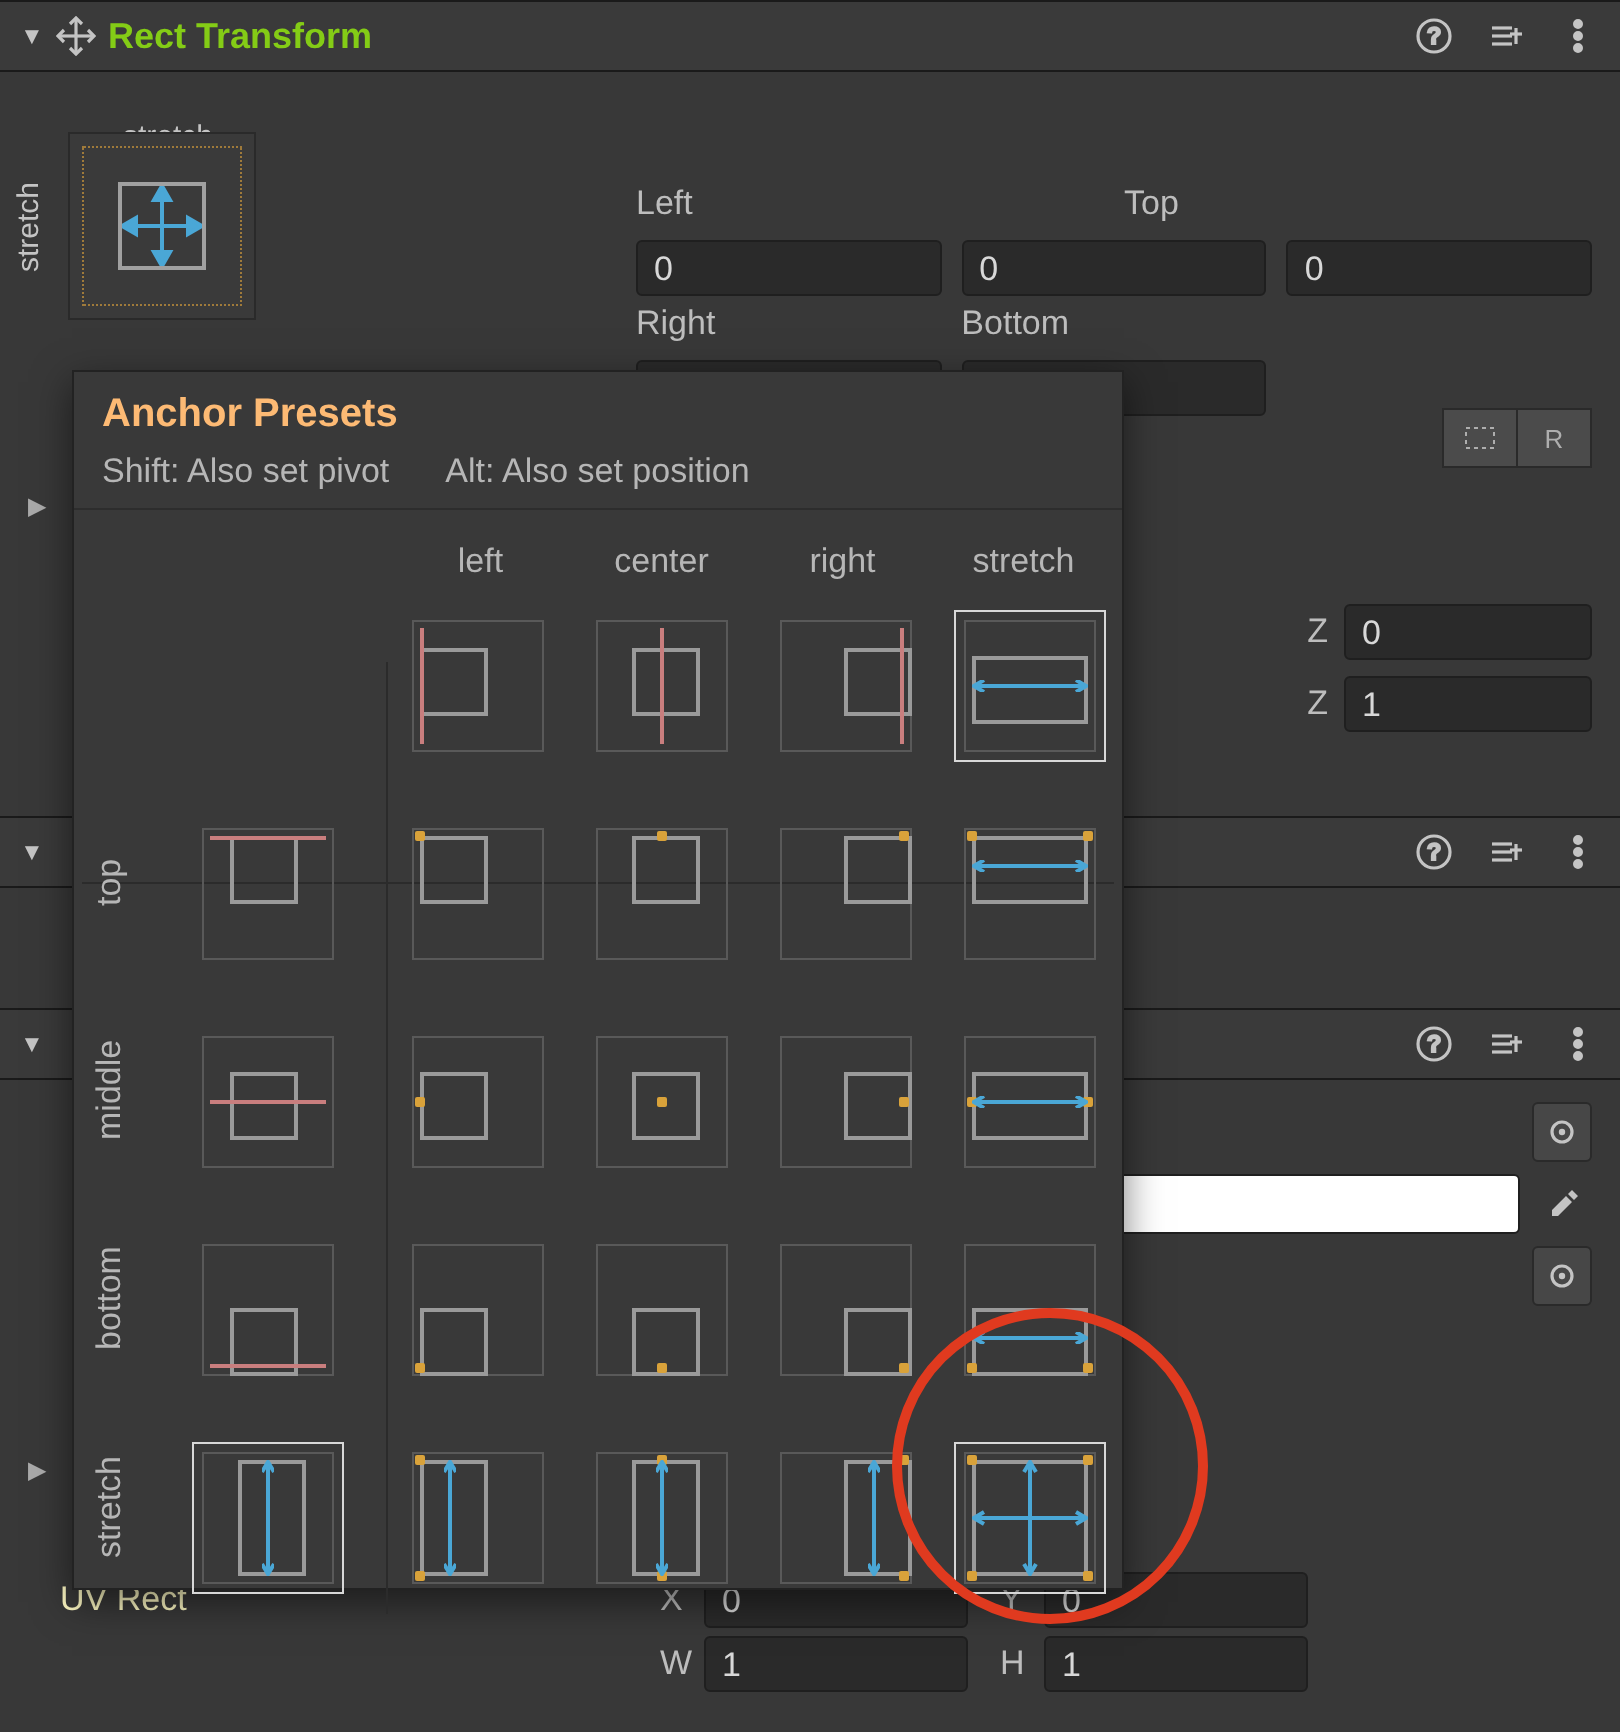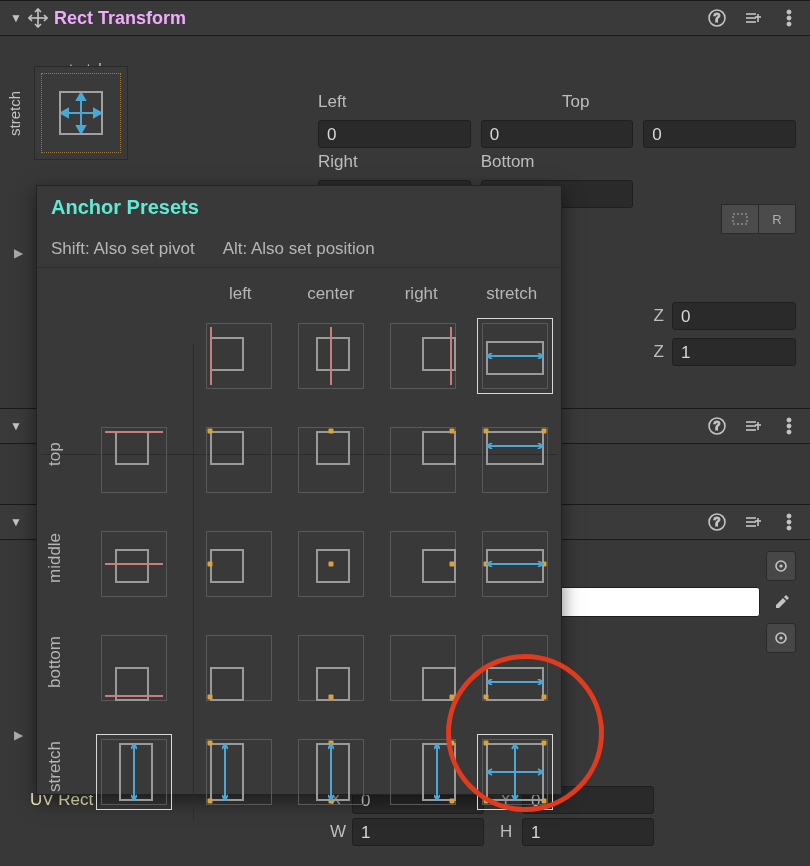--- a/index.html
+++ b/index.html
@@ -2,21 +2,21 @@
 <html><head>
 <meta charset="utf-8">
 <style>
 html,body{margin:0;padding:0;background:#383838;font-family:Arial,Helvetica,sans-serif;color:#c4c4c4;font-size:14px;-webkit-font-smoothing:antialiased}
 .window{width:810px;height:866px;position:relative;background:#383838;overflow:hidden}
 
 
 .comp-header{height:36px;background:#3a3a3a;border-top:1px solid #1a1a1a;border-bottom:1px solid #1a1a1a;display:flex;align-items:center;padding:0 10px;box-sizing:border-box}
 .foldout{width:14px;color:#c4c4c4;font-size:12px}
 .comp-icon{width:20px;height:20px;margin:0 6px 0 4px;display:flex;align-items:center;justify-content:center}
-.comp-title{font-size:18px;font-weight:600;flex:1;color:#f0abfc}
+.comp-title{font-size:18px;font-weight:600;flex:1;color:#84cc16}
 .hdr-right{display:flex;align-items:center;gap:14px;color:#c4c4c4}
 .icon-btn{width:22px;height:22px;display:flex;align-items:center;justify-content:center;cursor:pointer}
 .icon-btn svg{stroke:#c4c4c4;fill:#c4c4c4}
 
 
 .rt-body{padding:12px 14px 0 14px;position:relative}
 .anchor-preview-wrap{position:relative;width:100px;margin-left:20px}
 .anchor-preview-label-top{position:absolute;top:-6px;left:0;width:100%;text-align:center;font-size:15px;color:#c4c4c4}
 .anchor-preview-label-left{position:absolute;left:-28px;top:0;height:100%;writing-mode:vertical-rl;transform:rotate(180deg);text-align:center;font-size:15px;color:#c4c4c4}
 .anchor-preview{width:92px;height:92px;border:1px solid #2a2a2a;margin-top:18px;position:relative;background:#3a3a3a;cursor:pointer}
@@ -44,22 +44,22 @@
 .aux-area{padding:8px 14px}
 .aux-row{display:flex;align-items:center;height:36px;gap:8px}
 .aux-row .spacer{flex:1}
 .target-btn{width:28px;height:28px;border:1px solid #2a2a2a;border-radius:3px;background:#474747;display:flex;align-items:center;justify-content:center}
 .color-swatch{flex:1;height:28px;background:#fff;border:1px solid #1f1f1f;border-radius:3px;margin-left:240px}
 .eyedrop{width:28px;height:28px;display:flex;align-items:center;justify-content:center}
 
 
 .popup{position:absolute;left:36px;top:185px;width:524px;height:608px;background:#393939;border:1px solid #222;box-shadow:0 6px 18px rgba(0,0,0,.5);z-index:20}
 .popup-head{padding:10px 14px 8px 14px;border-bottom:1px solid #2d2d2d}
-.popup-title{font-size:20px;font-weight:600;color:#5eead4}
-.popup-hint{font-size:17px;color:#b6b6b6;margin-top:20px;display:flex;gap:28px}
+.popup-title{font-size:20px;font-weight:600;color:#fdba74}
+.popup-hint{font-size:17px;color:#b6b6b6;margin-top:7px;display:flex;gap:28px}
 .grid{position:relative;padding:0 4px}
 .grid .collabels{display:flex;height:36px;align-items:flex-end;padding-left:154px;gap:0}
 .grid .collabels div{width:92px;text-align:center;font-size:17px;color:#b6b6b6}
 .rowlabels{position:absolute;left:6px;top:134px}
 .rowlabels div{height:104px;display:flex;align-items:center;justify-content:center;font-size:17px;color:#b6b6b6;writing-mode:vertical-rl;transform:rotate(180deg);width:24px}
 .grid-body{display:grid;grid-template-columns:118px repeat(4,92px);grid-template-rows:repeat(5,104px);padding-left:34px}
 .cell{position:relative;display:flex;align-items:center;justify-content:center}
 .preset{width:74px;height:74px;position:relative}
 .preset.clickable{cursor:pointer}
 .preset .outer{position:absolute;inset:4px;border:1px solid #595959}

